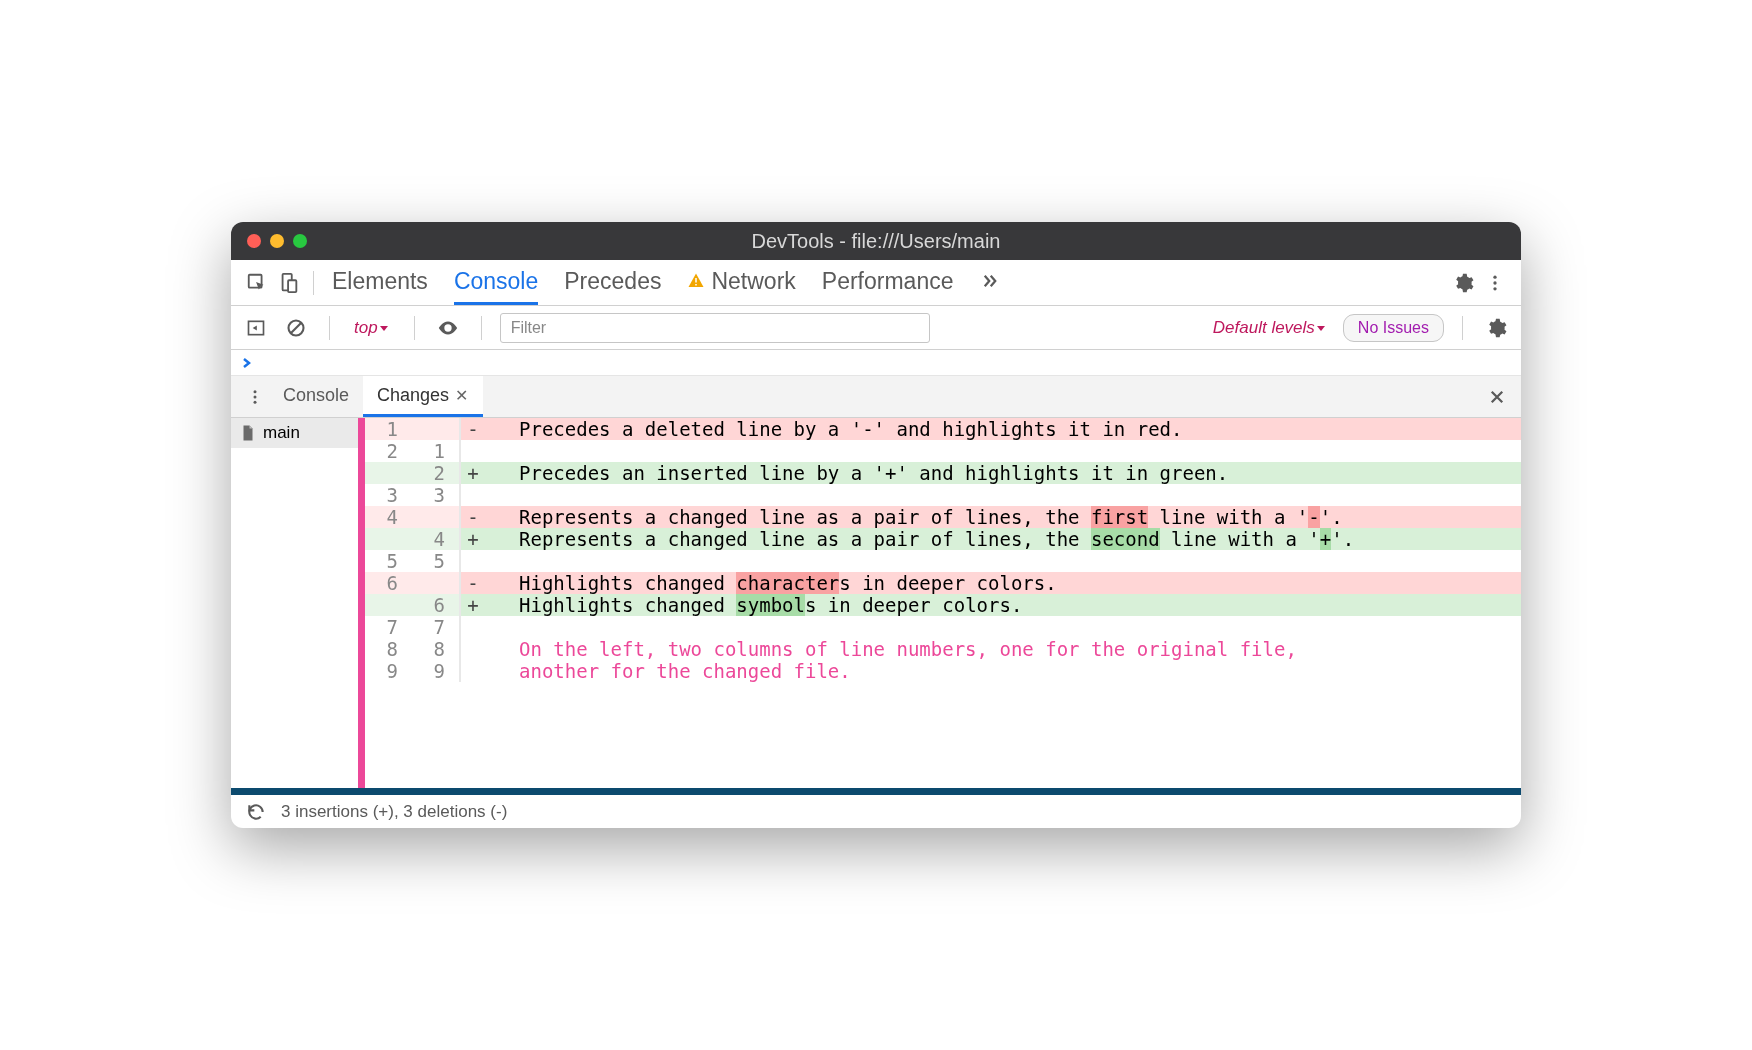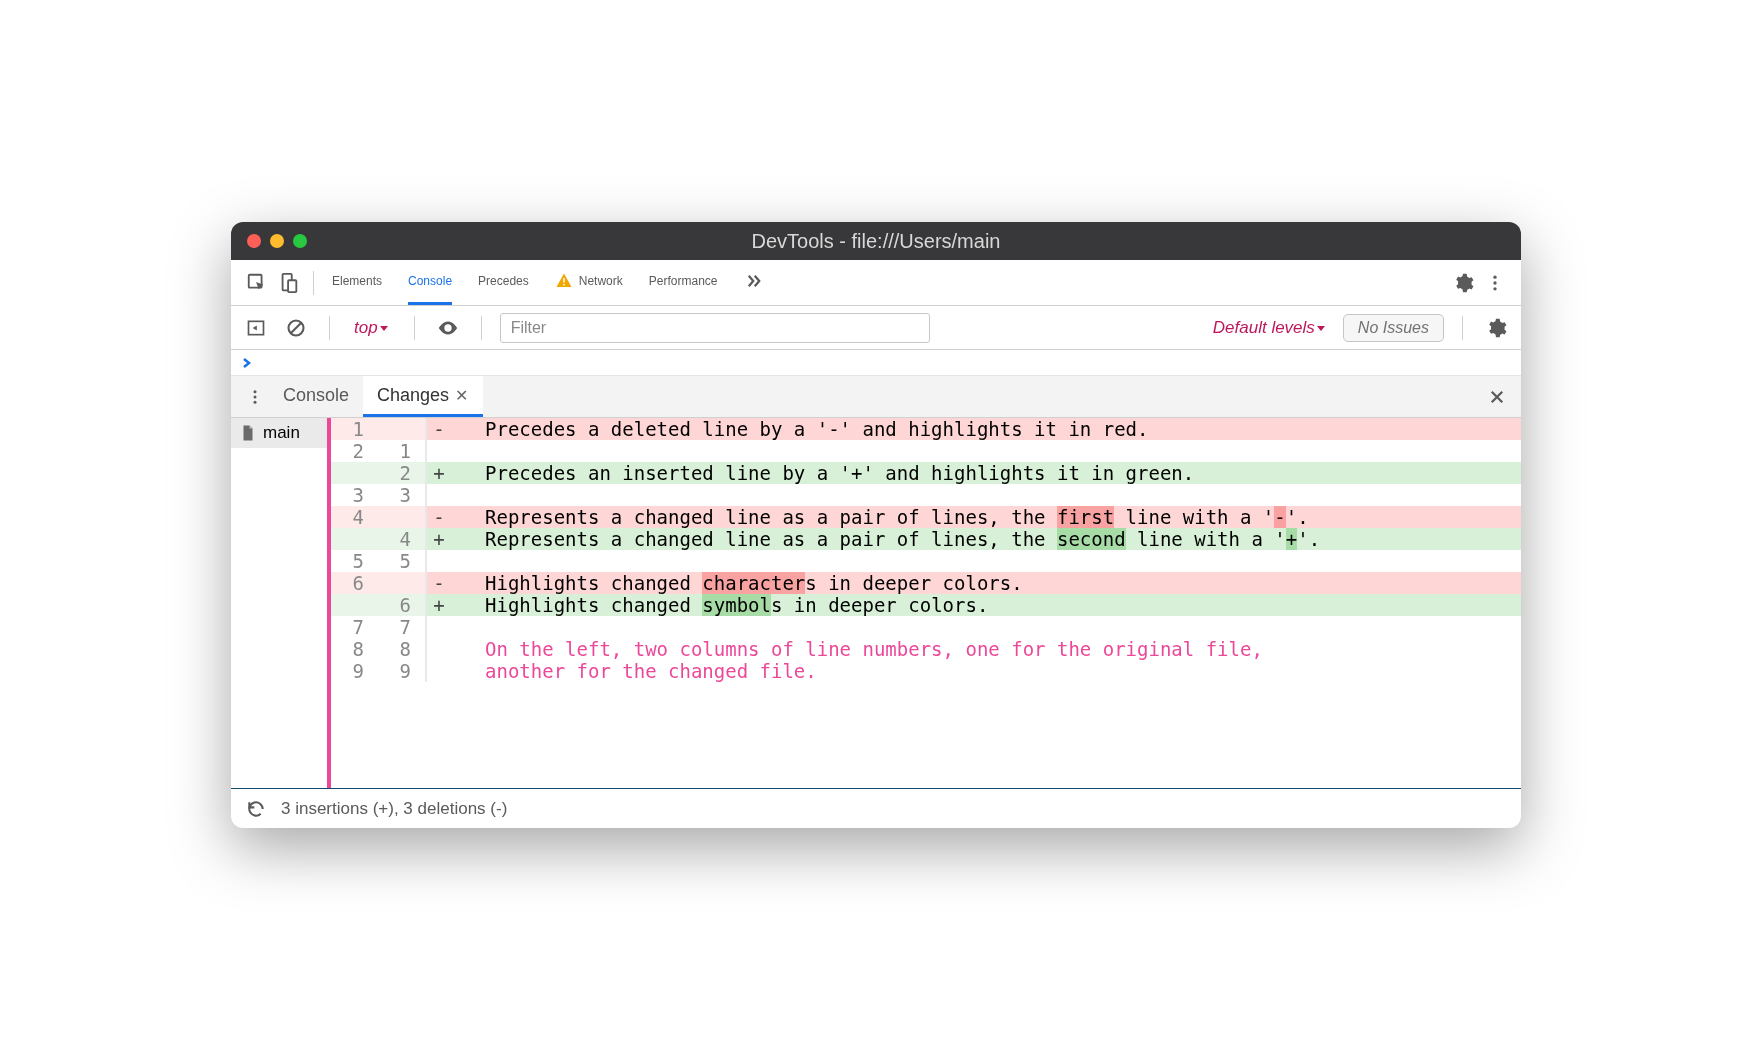--- a/index.html
+++ b/index.html
@@ -9,53 +9,53 @@
 .traffic { display: flex; gap: 9px; }
 .tdot { width: 14px; height: 14px; border-radius: 50%; }
 .tdot.red { background: #ff5f57; }
 .tdot.yellow { background: #febc2e; }
 .tdot.green { background: #28c840; }
 .title { position: absolute; left: 0; right: 0; text-align: center; color: #d8d8d8; font-size: 20px; font-weight: 500; pointer-events: none; }
 .toolbar { display: flex; align-items: center; height: 46px; border-bottom: 1px solid #d0d0d0; padding: 0 10px; }
 .toolbar .btn { width: 32px; height: 32px; display: flex; align-items: center; justify-content: center; color: #5a5a5a; cursor: pointer; }
 .vsep { width: 1px; height: 24px; background: #d0d0d0; margin: 0 8px; }
 .tabs { display: flex; gap: 26px; margin-left: 10px; align-items: center; height: 100%; }
-.tab { font-size: 12px; color: #5a5a5a; height: 100%; display: flex; align-items: center; cursor: pointer; border-bottom: 3px solid transparent; gap: 6px; }
+.tab { font-size: 23px; color: #5a5a5a; height: 100%; display: flex; align-items: center; cursor: pointer; border-bottom: 3px solid transparent; gap: 6px; }
 .tab.active { color: #1a73e8; border-bottom-color: #1a73e8; }
 .spacer { flex: 1; }
 .filterbar { display: flex; align-items: center; height: 44px; border-bottom: 1px solid #d0d0d0; padding: 0 10px; gap: 10px; }
 .filterbar .btn { width: 30px; height: 30px; display: flex; align-items: center; justify-content: center; color: #5a5a5a; cursor: pointer; }
 .dropdown { font-size: 17px; color: #be185d; display: flex; align-items: center; cursor: pointer; padding: 2px 6px; font-style: italic; }
 .filter-input { flex: 0 0 430px; height: 30px; border: 1px solid #c6c6c6; border-radius: 3px; padding: 0 10px; font-size: 16px; color: #333; }
 .filter-input::placeholder { color: #888; }
-.no-issues-btn { border: 1px solid #c6c6c6; background: #f6f6f6; padding: 4px 14px; font-size: 16px; border-radius: 5px; cursor: pointer; color: #737373; font-style: italic; }
+.no-issues-btn { border: 1px solid #c6c6c6; background: #f6f6f6; padding: 4px 14px; font-size: 16px; border-radius: 11px; cursor: pointer; color: #a21caf; }
 .prompt { height: 26px; padding-left: 10px; display: flex; align-items: center; border-bottom: 1px solid #e5e5e5; color: #1a73e8; font-family: monospace; }
 .drawer-tabs { display: flex; align-items: center; height: 42px; border-bottom: 1px solid #d0d0d0; padding: 0 10px; background: #f3f3f3; }
 .drawer-tabs .btn { width: 28px; display: flex; justify-content: center; cursor: pointer; color: #5a5a5a; }
 .dtab { font-size: 18px; color: #5a5a5a; height: 100%; display: flex; align-items: center; padding: 0 14px; cursor: pointer; border-bottom: 3px solid transparent; gap: 6px; }
 .dtab.active { color: #333; border-bottom-color: #1a73e8; background: #fff; }
 .dtab .close-x { font-size: 16px; color: #666; }
 .content { display: flex; height: 370px; }
-.sidebar { width: 100px; border-right: 4px solid #ec4899; }
+.sidebar { width: 134px; border-right: 7px solid #ec4899; }
 .file-item { display: flex; align-items: center; gap: 6px; padding: 4px 8px; font-size: 17px; background: #eaeaea; }
 .file-icon { width: 18px; height: 22px; }
 .diff { flex: 1; font-family: Menlo, Consolas, monospace; font-size: 19px; overflow: auto; }
 .drow { display: flex; }
 .gutter { width: 96px; display: flex; color: #888; border-right: 2px solid #e8e8e8; flex: 0 0 96px; }
 .gcol { width: 48px; text-align: right; padding-right: 14px; }
 .marker { width: 24px; text-align: center; color: #444; }
 .code { flex: 1; padding-left: 6px; white-space: pre; margin-left: 28px; }
 .drow.del { background: #ffd6d6; }
 .drow.del .gutter { background: #ffeaea; }
 .drow.add { background: #d8f0d8; }
 .drow.add .gutter { background: #e8f5e8; }
 .drow.ctx .code { color: #ec4899; }
 .hl-del { background: #f9a2a2; }
 .hl-add { background: #a7dca7; }
-.statusbar { display: flex; align-items: center; height: 40px; border-top: 1px solid #0c4a6e; padding: 0 14px; gap: 14px; font-size: 17px; color: #5a5a5a; }
+.statusbar { display: flex; align-items: center; height: 40px; border-top: 7px solid #0c4a6e; padding: 0 14px; gap: 14px; font-size: 17px; color: #5a5a5a; }
 svg { display: block; }
 </style>
 </head>
 <body>
 
 <div class="window">
 
   <div class="titlebar">
     <div class="traffic">
       <div class="tdot red"></div>

